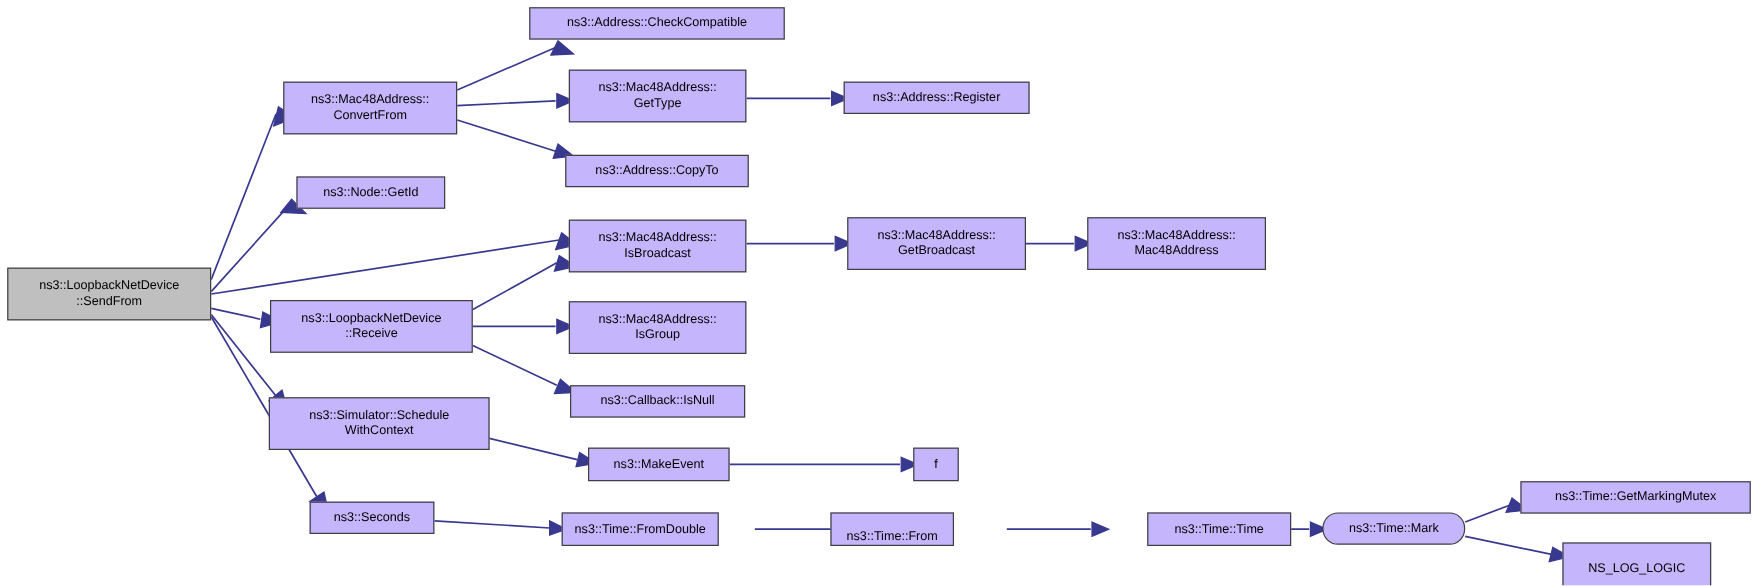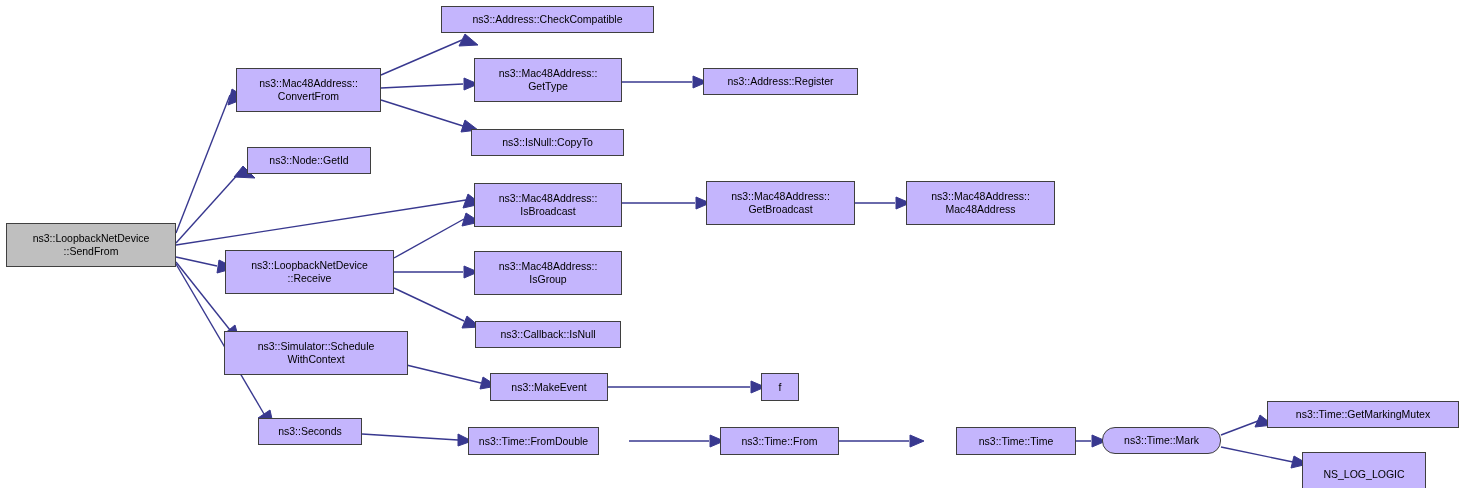--- a/index.html
+++ b/index.html
@@ -154,34 +154,34 @@
 ConvertFrom</span></div>
       <div class="node" style="left: 247px; top: 147px; width: 124px; height: 27px;"><span class="node-label">ns3::Node::GetId</span></div>
       <div class="node" style="left: 225px; top: 250px; width: 169px; height: 44px;"><span class="node-label">ns3::LoopbackNetDevice
 ::Receive</span></div>
       <div class="node" style="left: 224px; top: 331px; width: 184px; height: 44px;"><span class="node-label">ns3::Simulator::Schedule
 WithContext</span></div>
       <div class="node" style="left: 258px; top: 418px; width: 104px; height: 27px;"><span class="node-label">ns3::Seconds</span></div>
       <div class="node" style="left: 441px; top: 6px; width: 213px; height: 27px;"><span class="node-label">ns3::Address::CheckCompatible</span></div>
       <div class="node" style="left: 474px; top: 58px; width: 148px; height: 44px;"><span class="node-label">ns3::Mac48Address::
 GetType</span></div>
-      <div class="node" style="left: 471px; top: 129px; width: 153px; height: 27px;"><span class="node-label">ns3::IsNull::CopyTo</span></div>
+      <div class="node" style="left: 471px; top: 129px; width: 153px; height: 27px;"><span class="node-label">ns3::Address::CopyTo</span></div>
       <div class="node" style="left: 474px; top: 183px; width: 148px; height: 44px;"><span class="node-label">ns3::Mac48Address::
 IsBroadcast</span></div>
       <div class="node" style="left: 474px; top: 251px; width: 148px; height: 44px;"><span class="node-label">ns3::Mac48Address::
 IsGroup</span></div>
       <div class="node" style="left: 475px; top: 321px; width: 146px; height: 27px;"><span class="node-label">ns3::Callback::IsNull</span></div>
       <div class="node" style="left: 490px; top: 373px; width: 118px; height: 28px;"><span class="node-label">ns3::MakeEvent</span></div>
       <div class="node" style="left: 468px; top: 427px; width: 131px; height: 28px;"><span class="node-label">ns3::Time::FromDouble</span></div>
       <div class="node" style="left: 703px; top: 68px; width: 155px; height: 27px;"><span class="node-label">ns3::Address::Register</span></div>
       <div class="node" style="left: 706px; top: 181px; width: 149px; height: 44px;"><span class="node-label">ns3::Mac48Address::
 GetBroadcast</span></div>
       <div class="node" style="left: 906px; top: 181px; width: 149px; height: 44px;"><span class="node-label">ns3::Mac48Address::
 Mac48Address</span></div>
       <div class="node" style="left: 761px; top: 373px; width: 38px; height: 28px;"><span class="node-label">f</span></div>
-      <div class="node" style="left: 720px; top: 427px; width: 119px; height: 28px;"><span class="node-label">ns3::Time::From</span></div>
+      <div class="node" style="left: 692px; top: 427px; width: 103px; height: 28px; align-items: flex-end;"><span class="node-label">ns3::Time::From</span></div>
       <div class="node" style="left: 920px; top: 427px; width: 120px; height: 28px; margin-left: 36px;"><span class="node-label">ns3::Time::Time</span></div>
       <div class="node" style="left: 1102px; top: 427px; width: 119px; height: 27px; border-radius: 13px;"><span class="node-label">ns3::Time::Mark</span></div>
       <div class="node" style="left: 1267px; top: 401px; width: 192px; height: 27px;"><span class="node-label">ns3::Time::GetMarkingMutex</span></div>
       <div class="node" style="left: 1302px; top: 452px; width: 124px; height: 44px;"><span class="node-label">NS_LOG_LOGIC</span></div>
     </div>
 
 </div>
 
 </body></html>

